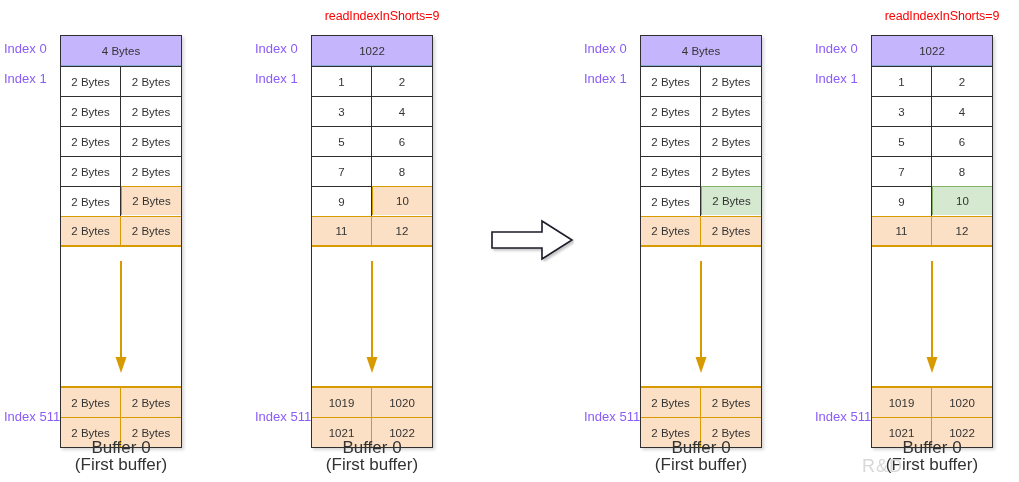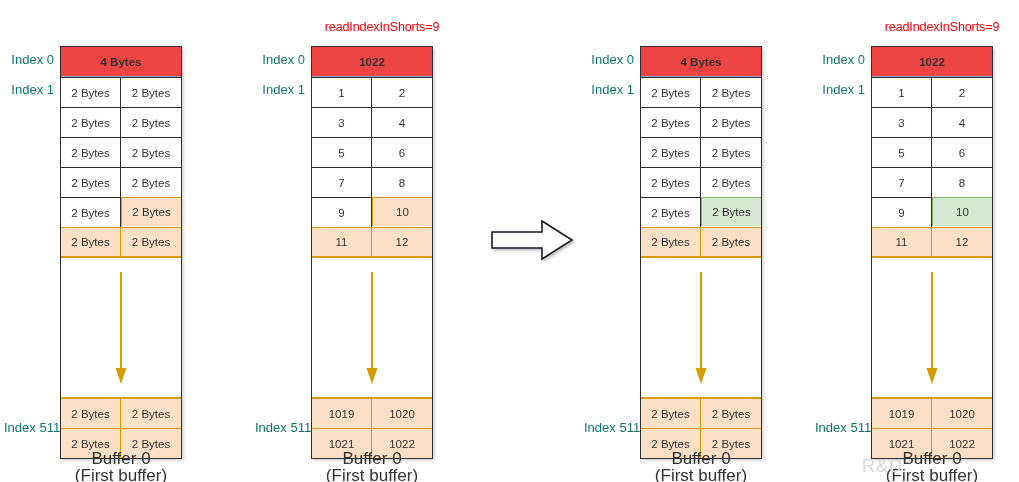--- a/index.html
+++ b/index.html
@@ -17,21 +17,21 @@
   }
 
   .stage {
     position: absolute;
     inset: 0;
   }
 
   
   .group {
     position: absolute;
-    top: 16px;
+    top: 5px;
     height: 402px;
   }
 
   .red-label {
     position: absolute;
     top: 4px;
     left: 0;
     width: 182px;
     text-align: center;
     font-size: 12.5px;
@@ -67,23 +67,22 @@
     align-items: center;
     justify-content: center;
     font-size: 11.5px;
     color: #333333;
     white-space: nowrap;
     height: 100%;
   }
   .cell.left { border-right: 1px solid #2f2f2f; }
 
   .row.header {
-    background: #ef4444;
+    background: #c4b5fd;
     border-bottom: 1px solid #8aa9d6;
-    font-weight: bold;
   }
   .row.header .cell {
     flex: 1 1 100%;
     border-right: none;
     font-size: 11.5px;
   }
 
   
   .cell.orange { background: #fce0c5; }
   .cell.green  { background: #d5e8d0; }
@@ -119,25 +118,25 @@
     transform: translateX(-50%);
     width: 14px;
     height: 112px;
   }
 
   
   .idx {
     position: absolute;
     right: 0;
     width: 58px;
-    text-align: right;
+    text-align: left;
     padding-right: 8px;
     box-sizing: border-box;
     font-size: 13px;
-    color: #0f766e;
+    color: #8b5cf6;
     white-space: nowrap;
   }
 
   
   .caption {
     position: absolute;
     left: 40px;
     top: 434px;
     width: 162px;
     text-align: center;

